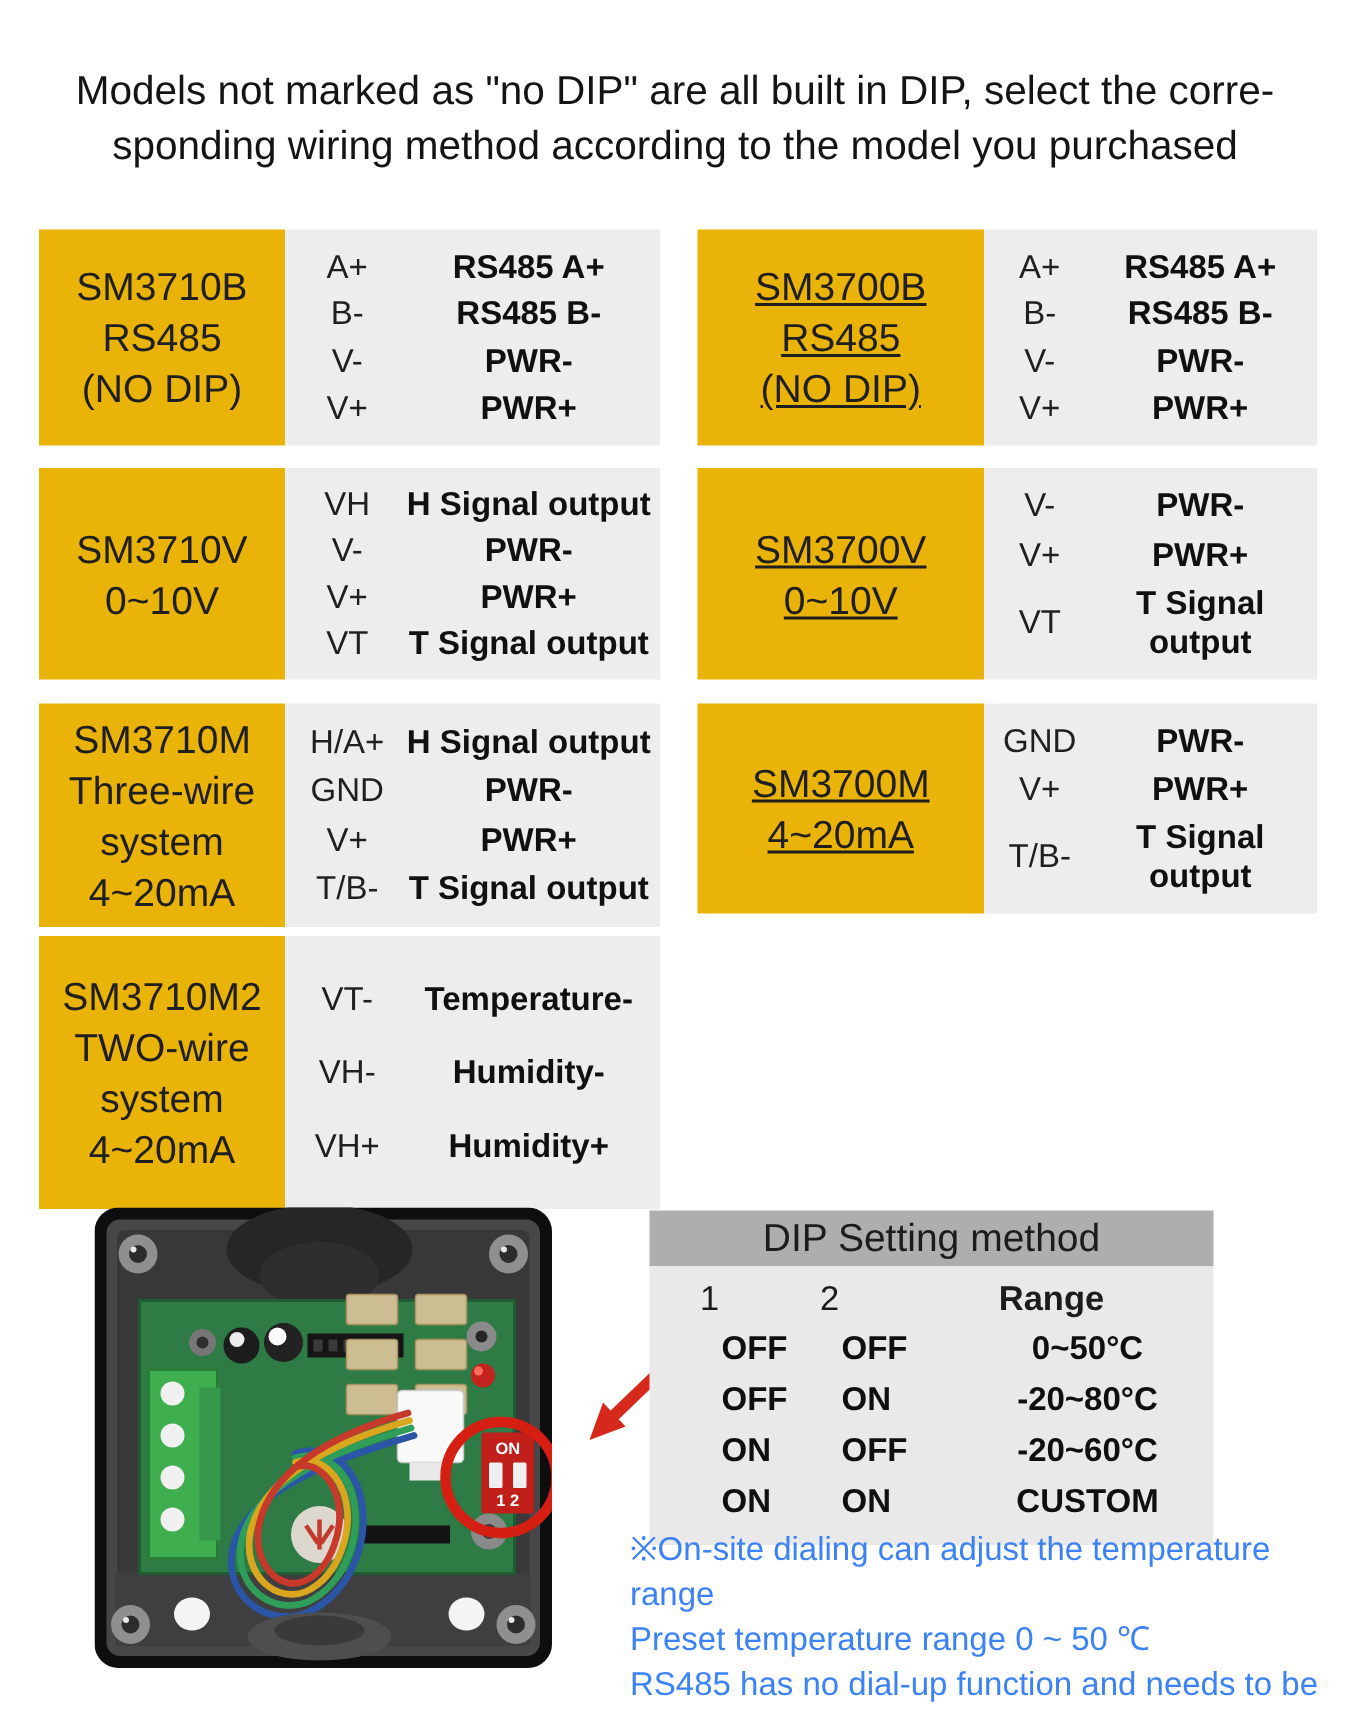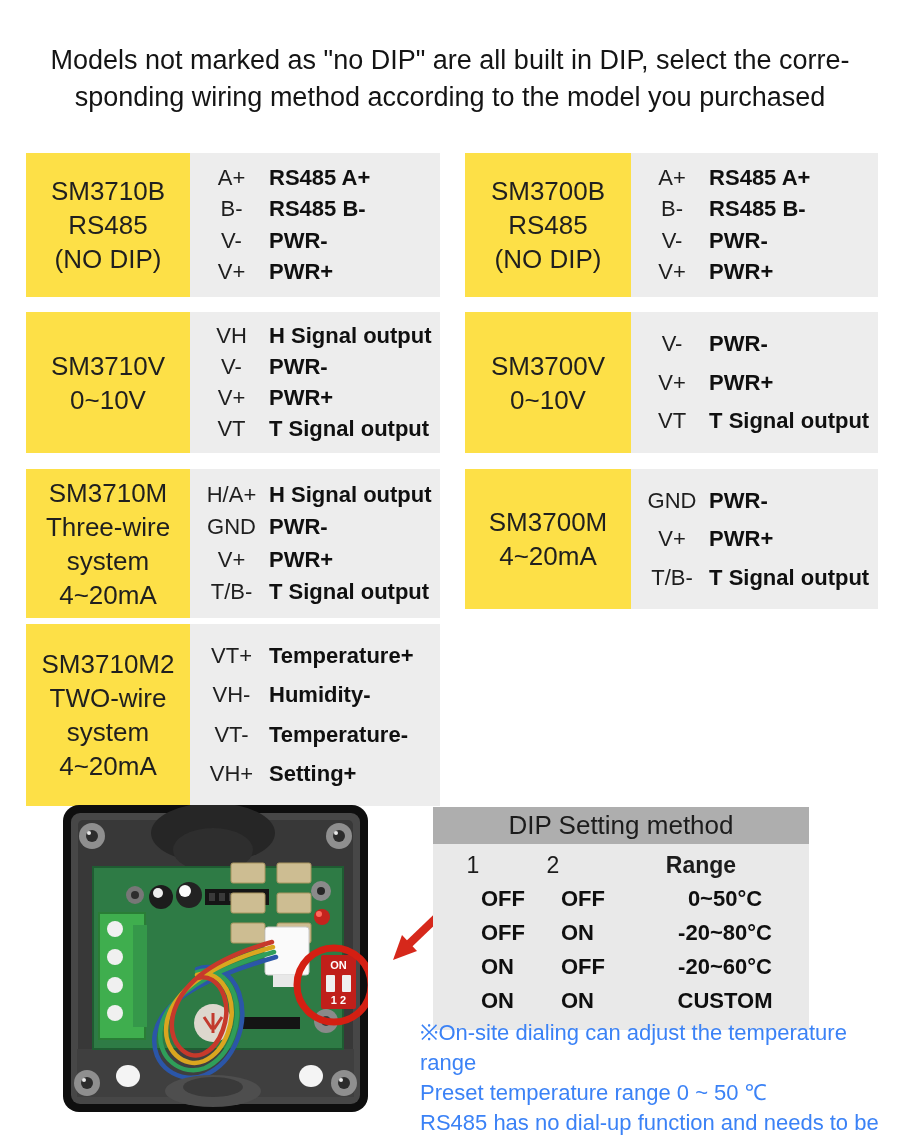--- a/index.html
+++ b/index.html
@@ -4,37 +4,37 @@
 <style>
   html,body{margin:0;padding:0;background:#ffffff;}
   body{width:900px;height:1142px;position:relative;overflow:hidden;
        font-family:"Liberation Sans", sans-serif;color:#1a1a1a;}
 
   .page-title{position:absolute;top:42px;left:0;width:900px;text-align:center;
               font-size:27px;line-height:37px;color:#141414;white-space:pre-line;}
 
   
   .wtable{position:absolute;display:flex;}
-  .wtable .model{background:#fde047;display:flex;align-items:center;justify-content:center;
+  .wtable .model{background:#eab308;display:flex;align-items:center;justify-content:center;
                  text-align:center;font-size:26px;line-height:34px;white-space:pre-line;color:#1f1f1f;}
   .wtable .pins{background:#ededed;flex:1;display:flex;flex-direction:column;
                 justify-content:space-evenly;padding:6px 4px;}
   .pin-row{display:flex;align-items:center;}
   .pin-label{width:31%;text-align:center;font-size:22px;color:#1f1f1f;}
-  .pin-desc{width:69%;font-size:22px;font-weight:bold;color:#101010;}
+  .pin-desc{width:69%;text-align:center;font-size:22px;font-weight:bold;color:#101010;}
 
   .t0{left:26px;top:153px;width:414px;height:144px}
   .t1{left:465px;top:153px;width:413px;height:144px}
   .t2{left:26px;top:312px;width:414px;height:141px}
   .t3{left:465px;top:312px;width:413px;height:141px}
   .t4{left:26px;top:469px;width:414px;height:149px}
   .t5{left:465px;top:469px;width:413px;height:140px}
   .t6{left:26px;top:624px;width:414px;height:182px}
   .t0 .model,.t2 .model,.t4 .model,.t6 .model{width:164px;}
-  .t1 .model,.t3 .model,.t5 .model{width:166px;}
+  .t1 .model,.t3 .model,.t5 .model{width:191px;text-decoration:underline;}
 
   
   .dip{position:absolute;left:433px;top:807px;width:376px;}
   .dip-header{height:37px;background:#aeaeae;text-align:center;font-size:26px;
               line-height:37px;color:#1c1c1c;}
   .dip-body{background:#e9e9e9;padding:4px 0 12px;}
   .dip-row{display:grid;grid-template-columns:80px 80px 1fr;height:34px;
            align-items:center;text-align:center;}
   .dip-cols span{font-size:23px;color:#1c1c1c;}
   .dip-cols .range-col{font-weight:bold;}
@@ -185,34 +185,30 @@
   </div>
 </div>
 
 <div class="wtable t6">
   <div class="model">SM3710M2
 TWO-wire
 system
 4~20mA</div>
   <div class="pins">
     <div class="pin-row">
-        <span class="pin-label">VT+</span>
-        <span class="pin-desc">Temperature+</span>
+        <span class="pin-label">VT-</span>
+        <span class="pin-desc">Temperature-</span>
       </div>
     <div class="pin-row">
         <span class="pin-label">VH-</span>
         <span class="pin-desc">Humidity-</span>
       </div>
     <div class="pin-row">
-        <span class="pin-label">VT-</span>
-        <span class="pin-desc">Temperature-</span>
-      </div>
-    <div class="pin-row">
         <span class="pin-label">VH+</span>
-        <span class="pin-desc">Setting+</span>
+        <span class="pin-desc">Humidity+</span>
       </div>
   </div>
 </div>
 
 <div class="photo">
 <svg width="305" height="307" viewBox="0 0 305 307" xmlns="http://www.w3.org/2000/svg">
   <rect x="0" y="0" width="305" height="307" rx="16" fill="#0e0e0e"></rect>
   <rect x="8" y="8" width="289" height="291" rx="9" fill="#474747"></rect>
   <rect x="15" y="15" width="275" height="277" rx="5" fill="#383838"></rect>
   <ellipse cx="150" cy="28" rx="62" ry="30" fill="#262626"></ellipse>

